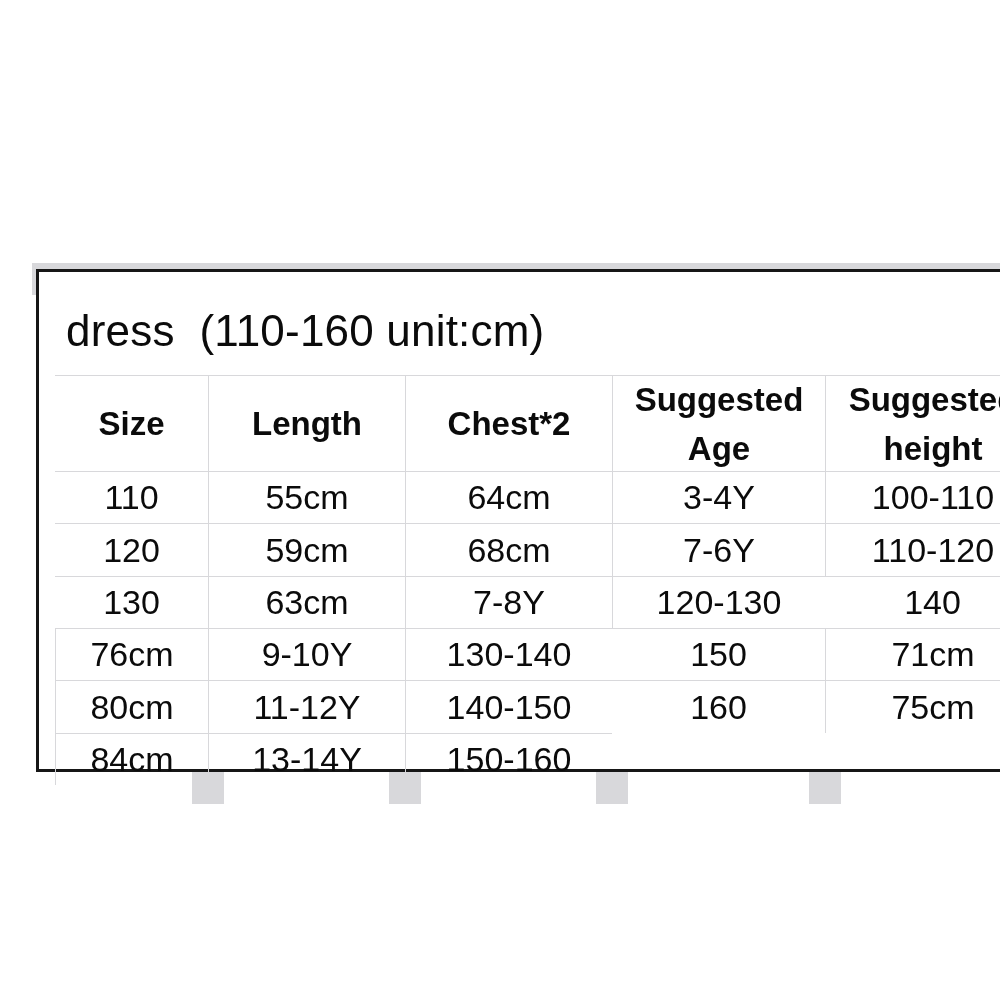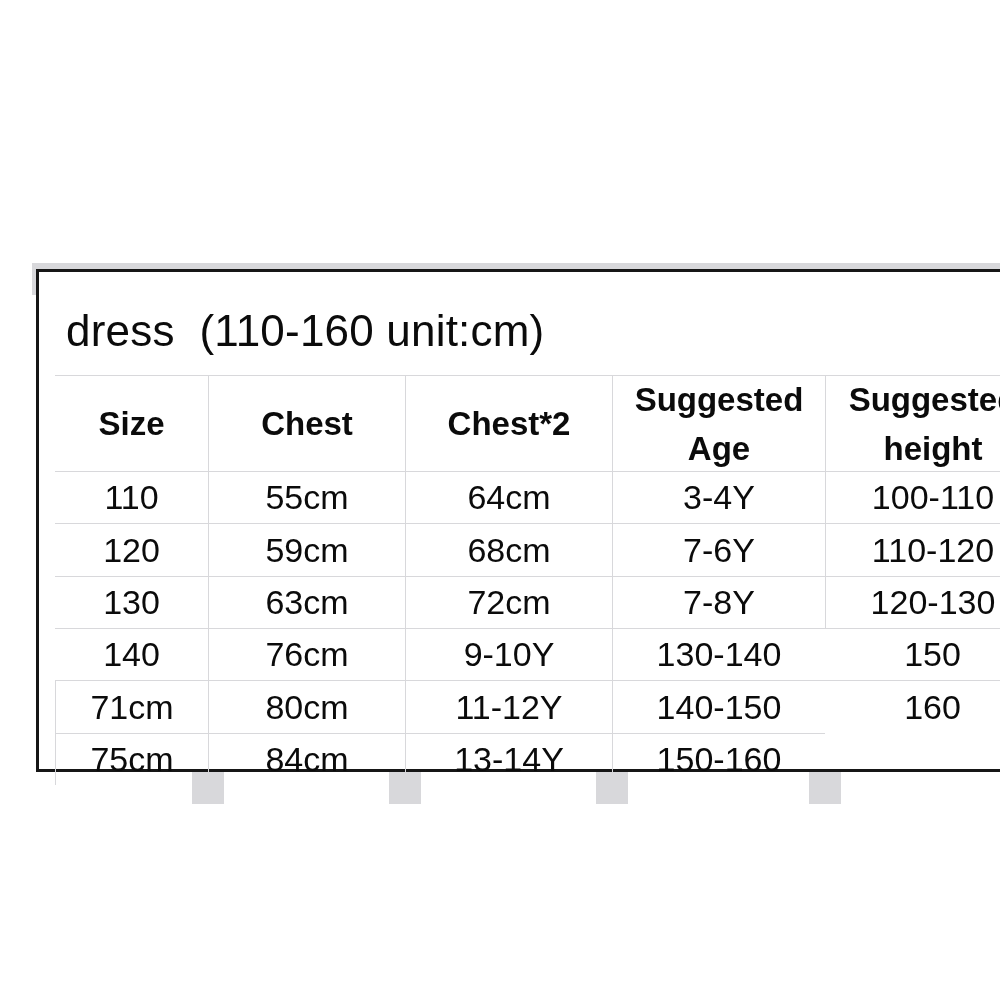--- a/index.html
+++ b/index.html
@@ -76,40 +76,39 @@
   <div class="stub bottom s1"></div>
   <div class="stub bottom s2"></div>
   <div class="stub bottom s3"></div>
   <div class="stub bottom s4"></div>
 
   <div class="size-table">
 
     <div class="cell title-cell">dress  (110-160 unit:cm)</div>
 
     <div class="cell head col0">Size</div>
-    <div class="cell head">Chest</div>
+    <div class="cell head">Length</div>
     <div class="cell head">Chest*2</div>
     <div class="cell head">Suggested Age</div>
     <div class="cell head">Suggested height</div>
 
     <div class="cell col0">110</div>
     <div class="cell">55cm</div>
     <div class="cell">64cm</div>
     <div class="cell">3-4Y</div>
     <div class="cell">100-110</div>
 
     <div class="cell col0">120</div>
     <div class="cell">59cm</div>
     <div class="cell">68cm</div>
     <div class="cell">7-6Y</div>
     <div class="cell">110-120</div>
 
     <div class="cell col0">130</div>
     <div class="cell">63cm</div>
-    <div class="cell">72cm</div>
     <div class="cell">7-8Y</div>
     <div class="cell">120-130</div>
 
     <div class="cell col0">140</div>
     <div class="cell">76cm</div>
     <div class="cell">9-10Y</div>
     <div class="cell">130-140</div>
 
     <div class="cell col0">150</div>
     <div class="cell">71cm</div>

